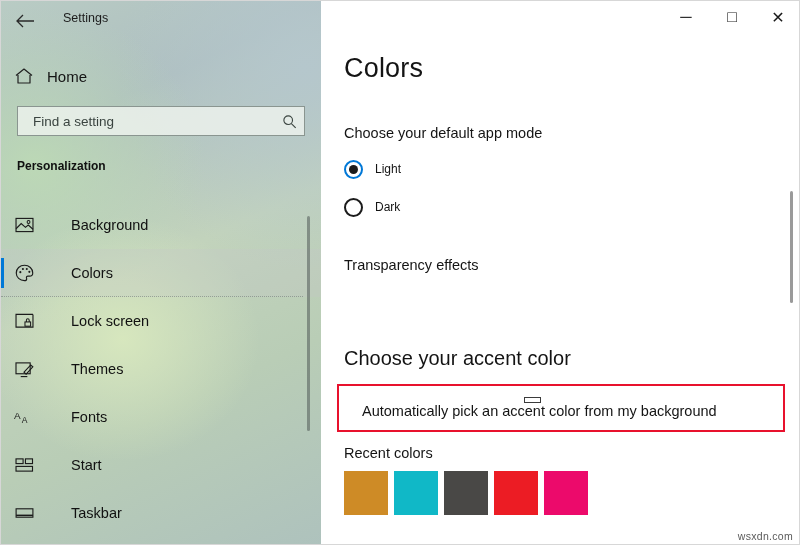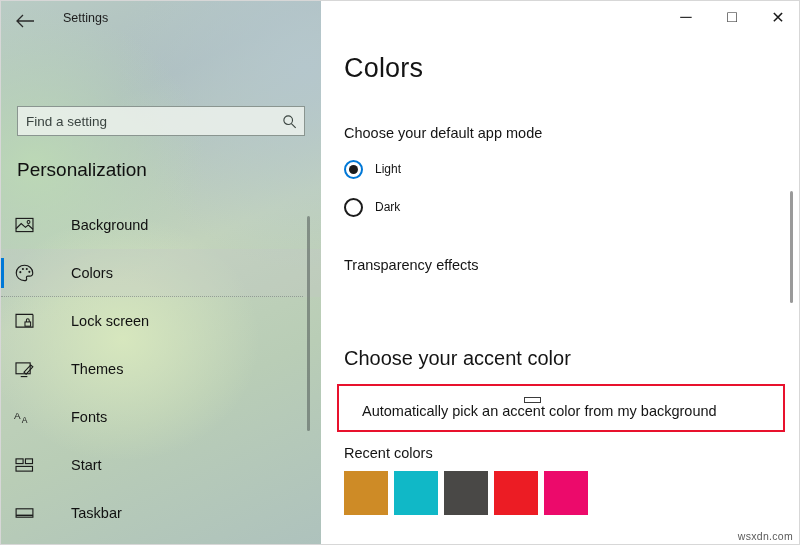--- a/index.html
+++ b/index.html
@@ -72,35 +72,35 @@
   .search-box {
     position: absolute;
     left: 16px; top: 105px;
     width: 288px; height: 30px;
     background: rgba(238,243,238,0.82);
     border: 1px solid #8a9590;
     display: flex; align-items: center;
   }
   .search-placeholder {
     flex: 1;
-    padding-left: 8px;
+    padding-left: 15px;
     font-size: 13.5px;
     color: #3a4440;
   }
   .search-icon {
     width: 30px;
     display: flex; align-items: center; justify-content: center;
     color: #3a4440;
   }
 
   .category-title {
     position: absolute;
     left: 16px; top: 158px;
-    font-size: 19px;
-    font-weight: normal;
+    font-size: 12px;
+    font-weight: bold;
     color: #101010;
   }
 
   .nav-list {
     position: absolute;
     left: 0; top: 200px;
     width: 320px;
   }
   .nav-item {
     position: relative;
@@ -311,20 +311,28 @@
 
     <div class="sidebar-titlebar">
       <div class="back-arrow">
         <svg width="20" height="16" viewBox="0 0 20 16" aria-hidden="true">
           <path d="M8 2 L2 8 L8 14 M2 8 L19 8" stroke="currentColor" stroke-width="1.3" fill="none"></path>
         </svg>
       </div>
       <div class="settings-title">Settings</div>
     </div>
 
+    <div class="home-row">
+      <div class="home-icon">
+        <svg width="20" height="18" viewBox="0 0 20 18" aria-hidden="true">
+          <path d="M2 8.5 L10 2 L18 8.5 M4 8 L4 16 L16 16 L16 8" stroke="currentColor" stroke-width="1.2" fill="none" stroke-linejoin="round"></path>
+        </svg>
+      </div>
+      <div class="home-label">Home</div>
+    </div>
 
     <div class="search-box">
       <div class="search-placeholder">Find a setting</div>
       <div class="search-icon">
         <svg width="15" height="15" viewBox="0 0 16 16" aria-hidden="true">
           <circle cx="6.6" cy="6.6" r="4.6" stroke="currentColor" stroke-width="1.2" fill="none"></circle>
           <path d="M10 10.2 L14.6 14.8" stroke="currentColor" stroke-width="1.2" fill="none"></path>
         </svg>
       </div>
     </div>

